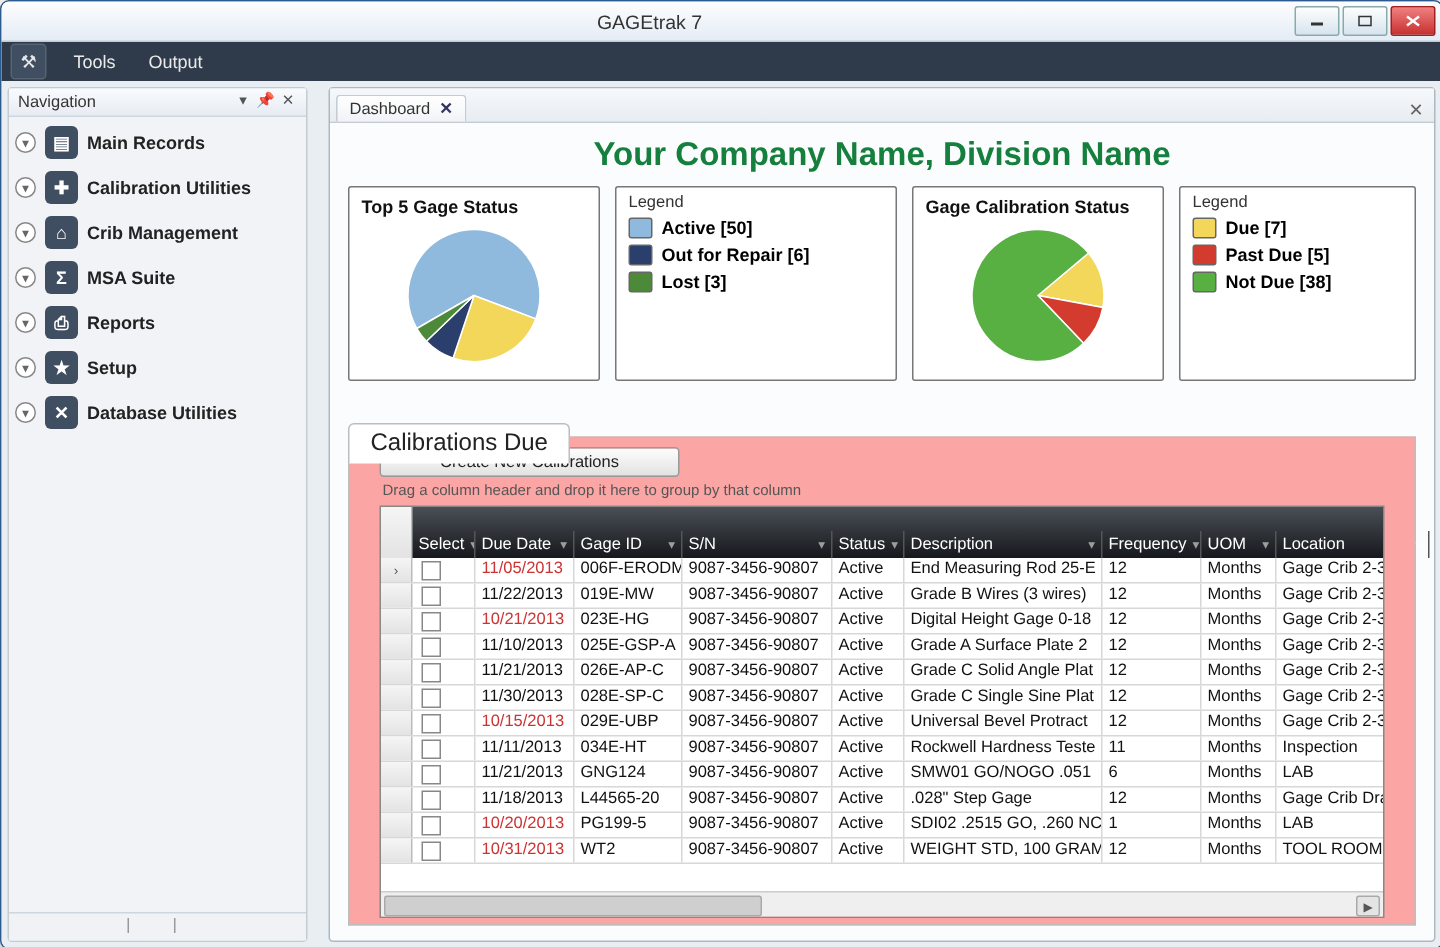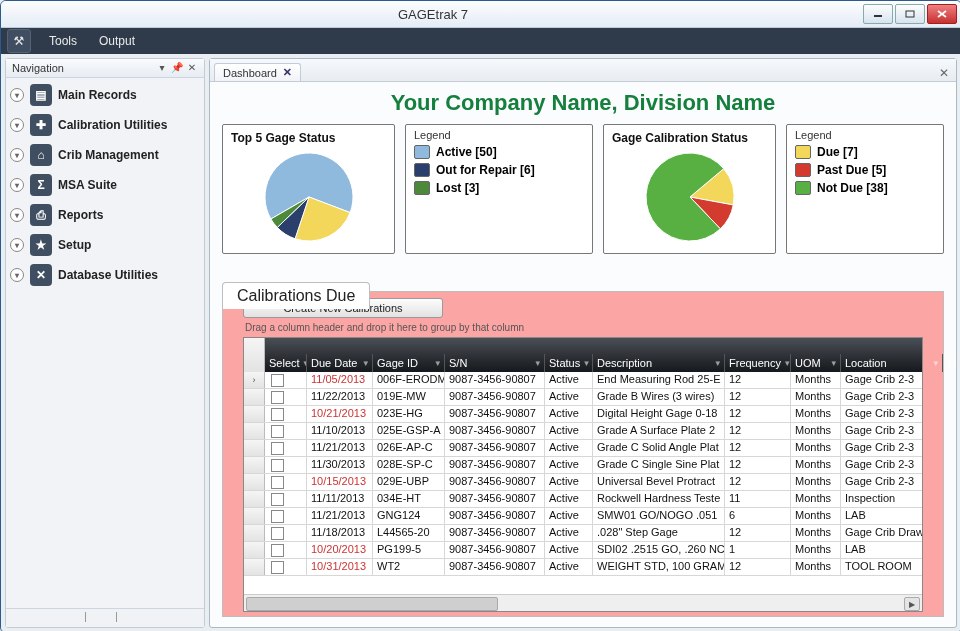--- a/index.html
+++ b/index.html
@@ -9,21 +9,21 @@
   .titlebar .title{flex:1;text-align:center;color:#333;font-size:13px;}
   .wbtn{width:28px;height:18px;margin-left:2px;border-radius:2px;display:flex;align-items:center;justify-content:center;border:1px solid #8aa;}
   .wbtn.min,.wbtn.max{background:linear-gradient(#fdfdfd,#d7e4ef);}
   .wbtn.close{background:linear-gradient(#f08080,#c73030);border-color:#a02020;color:#fff;}
   .wbtn svg{display:block;}
   
   .menubar{height:26px;background:#2f3b4a;display:flex;align-items:center;padding:0 6px;gap:14px;color:#eaeaea;font-size:12px;}
   .menubar .tool-btn{width:22px;height:22px;background:#3f4e60;border:1px solid #556372;border-radius:3px;display:flex;align-items:center;justify-content:center;}
   .menubar .mitem{padding:2px 4px;}
   
-  .body{flex:1;display:flex;min-height:0;background:#e9eef3;padding:4px;gap:4px;}
+  .body{flex:1;display:flex;min-height:0;background:#e9eef3;padding:4px;gap:14px;}
   
   .nav{width:198px;background:#f1f3f6;border:1px solid #c4cbd3;border-radius:3px;display:flex;flex-direction:column;}
   .nav-hdr{display:flex;align-items:center;background:linear-gradient(#f9fbfd,#e7ecf3);border-bottom:1px solid #cdd5de;padding:3px 6px;font-size:11px;color:#333;}
   .nav-hdr .sp{flex:1;}
   .nav-hdr .pin, .nav-hdr .x{width:12px;height:12px;margin-left:3px;color:#555;text-align:center;font-size:10px;line-height:12px;}
   .nav-body{flex:1;padding:2px 2px;overflow:auto;}
   .nav-item{display:flex;align-items:center;height:26px;padding:2px 2px;gap:6px;font-weight:bold;color:#222;}
   .nav-item .chev{width:12px;height:12px;border:1px solid #888;border-radius:50%;display:flex;align-items:center;justify-content:center;font-size:8px;color:#666;background:#fff;}
   .nav-item .ico{width:22px;height:22px;border-radius:4px;background:#3f4e60;display:flex;align-items:center;justify-content:center;color:#fff;flex:0 0 22px;}
   .nav-foot{height:18px;border-top:1px solid #cdd5de;background:#f0f2f5;position:relative;}

